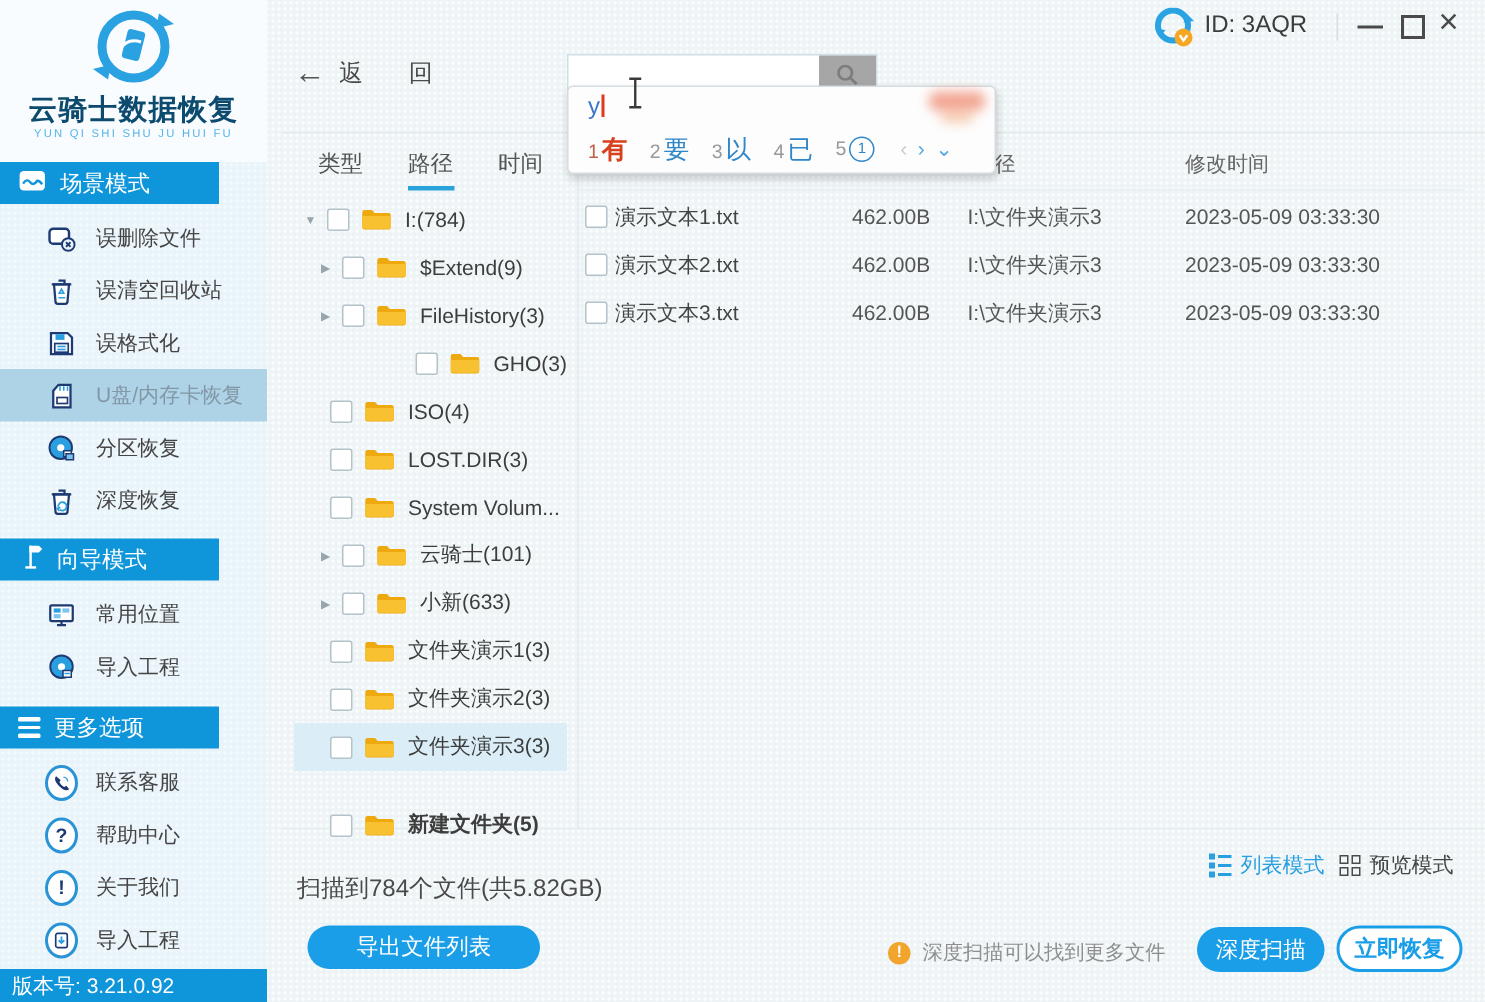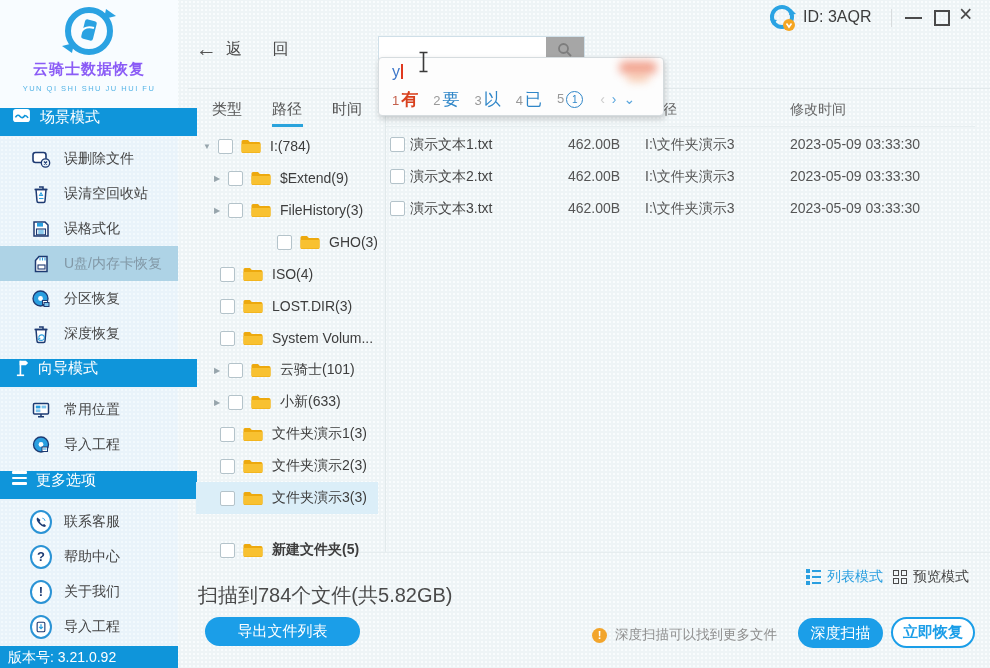--- a/index.html
+++ b/index.html
@@ -15,24 +15,24 @@
   .tb-sep{left:891px;top:9px;width:1px;height:18px;background:#d8dcde;}
   .btn-min{left:905px;top:17px;width:17px;height:2px;background:#4a4a4a;cursor:pointer;}
   .btn-max{left:934px;top:10px;width:12px;height:12px;border:2px solid #4a4a4a;cursor:pointer;}
   .btn-close{left:959px;top:3px;font-size:23px;color:#4a4a4a;cursor:pointer;line-height:1;}
   .tb-logo{left:769px;top:5px;}
 
   
   .sidebar{left:0;top:0;width:178px;height:668px;background:#e9f3fa;
            background-image:radial-gradient(#f2f9fd 1px,transparent 1.2px);background-size:4px 4px;}
   .logo-area{left:0;top:0;width:178px;height:108px;background:#f8fcff;text-align:center;}
-  .logo-title{left:0;top:60px;width:178px;text-align:center;font-size:15px;font-weight:bold;color:#8b5cf6;letter-spacing:1px;}
+  .logo-title{left:0;top:60px;width:178px;text-align:center;font-size:19px;font-weight:bold;color:#0c4a6e;letter-spacing:1px;}
   .logo-sub{left:0;top:84px;width:178px;text-align:center;font-size:7.5px;color:#55b4e6;letter-spacing:1.5px;}
-  .sec-header{left:0;width:197px;height:28px;background:#0f95da;color:#fff;
-              display:flex;gap:9px;padding-left:12px;box-sizing:border-box;
+  .sec-header{left:0;width:146px;height:28px;background:#0f95da;color:#fff;
+              display:flex;align-items:center;gap:9px;padding-left:12px;box-sizing:border-box;
               font-size:15px;}
   .side-item{left:0;width:178px;height:35px;display:flex;align-items:center;gap:12px;
              padding-left:30px;box-sizing:border-box;font-size:14px;color:#454545;cursor:pointer;}
   .side-item.sel{background:#aed3e6;color:#8298a6;}
   .side-item .ic{width:22px;height:22px;display:flex;align-items:center;justify-content:center;flex:0 0 22px;}
   .circle-ic{width:20px;height:20px;border:2px solid #2a93d5;border-radius:50%;background:#fff;
              display:flex;align-items:center;justify-content:center;font-weight:bold;font-size:13px;color:#1d3a72;}
   .more-bars{display:flex;flex-direction:column;gap:3px;}
   .more-bars i{display:block;width:15px;height:2.5px;background:#fff;border-radius:1px;}
   .version{left:0;top:646px;width:178px;height:22px;background:#0f95da;color:#fff;
@@ -97,21 +97,21 @@
   .ime-prev{color:#ccc;}
   .ime-next,.ime-down{color:#5aa6dd;}
   .ime-logo{position:absolute;right:6px;top:3px;width:38px;height:13px;background:#e8502a;
             filter:blur(4px);opacity:.5;border-radius:6px;}
   .ime-logo2{position:absolute;right:14px;top:16px;width:22px;height:8px;background:#f08a4a;
              filter:blur(4px);opacity:.4;border-radius:4px;}
 
   .cursor-ibeam{left:417px;top:51px;z-index:9;}
 
   
-  .scan-status{left:198px;top:582px;font-size:20px;color:#4a4a4a;}
+  .scan-status{left:198px;top:582px;font-size:16px;color:#4a4a4a;}
   .pill{border:none;border-radius:16px;background:#1b9ee8;color:#fff;font-size:15px;
         font-family:inherit;cursor:pointer;}
   .btn-export{left:205px;top:617px;width:155px;height:29px;}
   .btn-deep{left:798px;top:618px;width:85px;height:30px;}
   .btn-recover{left:891px;top:617px;width:84px;height:31px;background:#fff;border:2px solid #1b9ee8;
                color:#1b9ee8;font-weight:bold;border-radius:17px;font-size:15px;font-family:inherit;cursor:pointer;box-sizing:border-box;}
   .mode{display:flex;align-items:center;gap:6px;cursor:pointer;font-size:14px;}
   .mode-list{left:806px;top:568px;color:#2a9fe0;}
   .mode-prev{left:893px;top:568px;color:#454545;}
   .li-icon{display:flex;flex-direction:column;gap:2.5px;}

